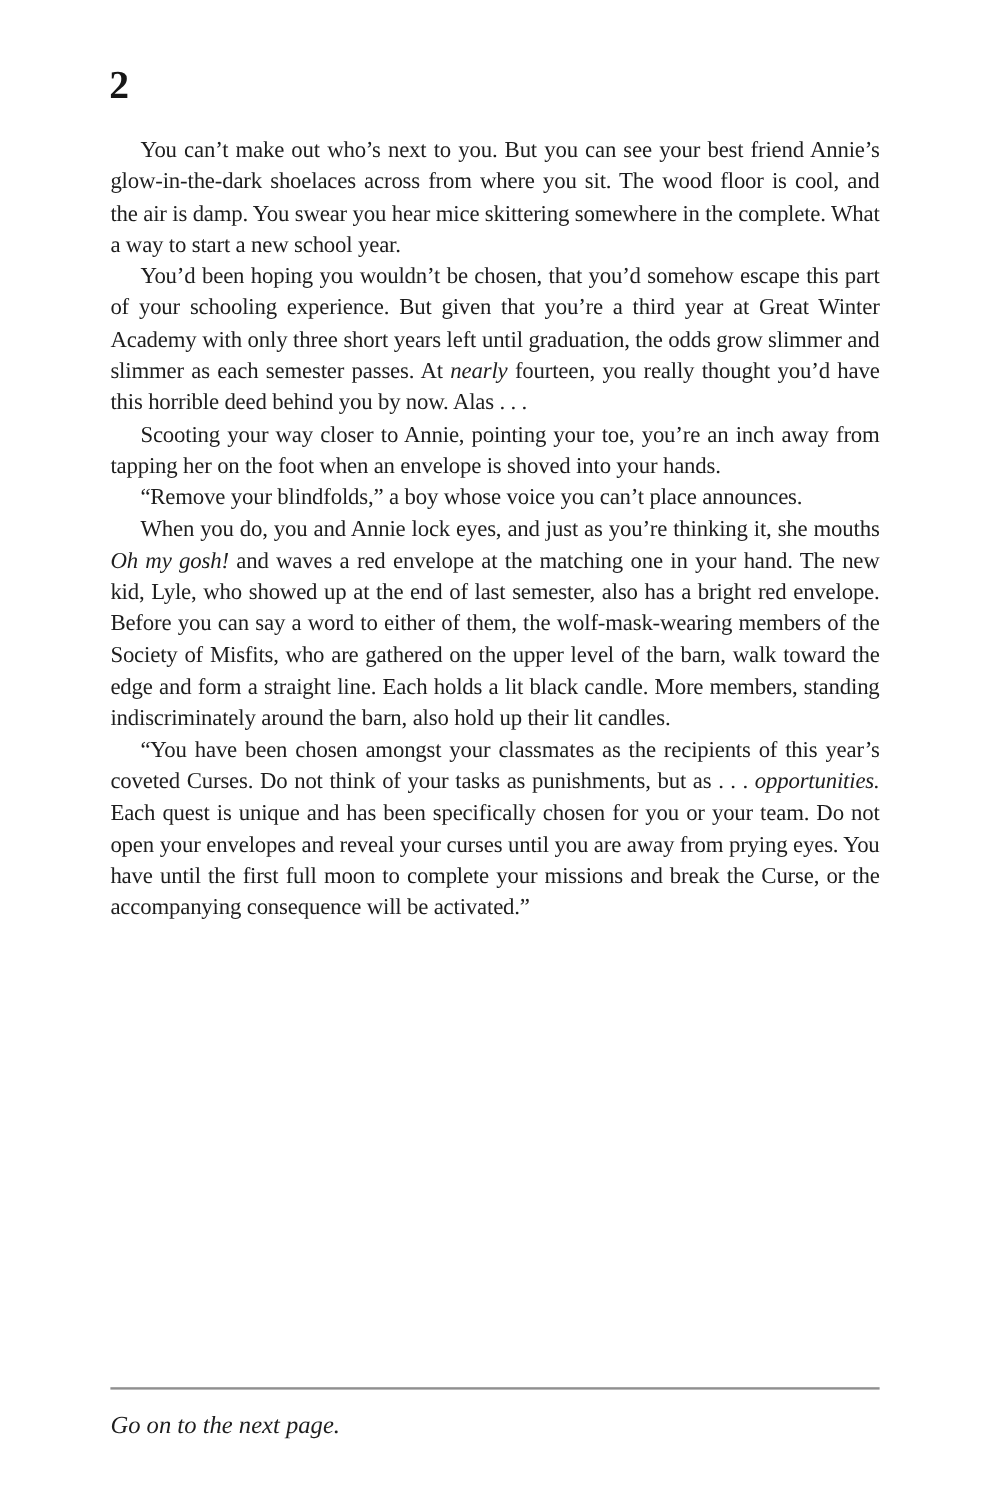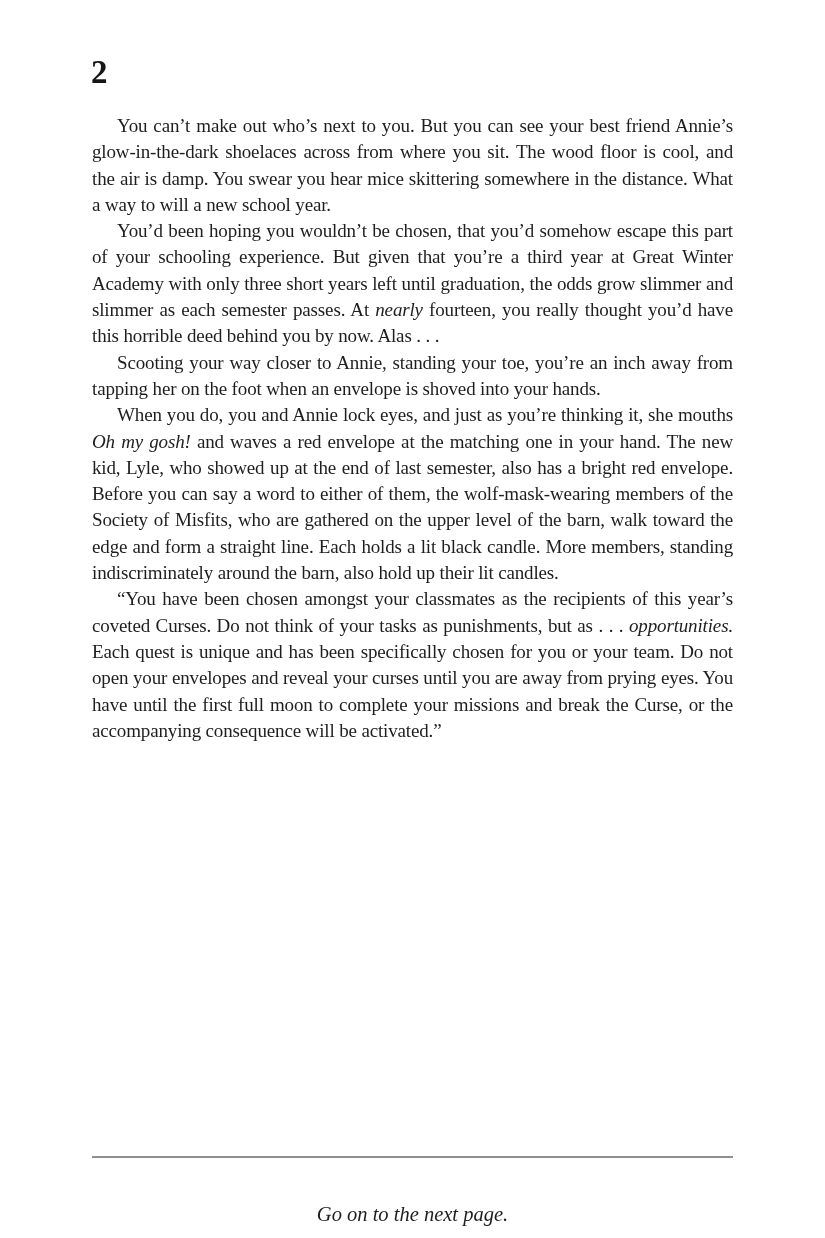--- a/index.html
+++ b/index.html
@@ -52,38 +52,39 @@
     position: absolute;
     left: 92px;
     top: 1156px;
     width: 641px;
     height: 2px;
     background: #8f8f8f;
   }
   .footer-note {
     position: absolute;
     left: 92px;
-    top: 1203px;
+    top: 1177px;
     width: 641px;
-    text-align: center;
+    text-align: left;
     font-style: italic;
     font-size: 20.5px;
     color: #1e1e1e;
   }
 </style>
 </head>
 <body>
 
 <div class="page">
   <div class="page-number">2</div>
 
   <div class="text-block">
-      <p><span>You can’t make out who’s next to you. But you can see your best friend Annie’s glow-in-the-dark shoelaces across from where you sit. The wood floor is cool, and the air is damp. You swear you hear mice skittering somewhere in the distance. What a way to will a new school year.</span></p>
+      <p><span>You can’t make out who’s next to you. But you can see your best friend Annie’s glow-in-the-dark shoelaces across from where you sit. The wood floor is cool, and the air is damp. You swear you hear mice skittering somewhere in the complete. What a way to start a new school year.</span></p>
       <p><span>You’d been hoping you wouldn’t be chosen, that you’d somehow escape this part of your schooling experience. But given that you’re a third year at Great Winter Academy with only three short years left until graduation, the odds grow slimmer and slimmer as each semester passes. At </span><em>nearly</em><span> fourteen, you really thought you’d have this horrible deed behind you by now. Alas . . .</span></p>
-      <p><span>Scooting your way closer to Annie, standing your toe, you’re an inch away from tapping her on the foot when an envelope is shoved into your hands.</span></p>
+      <p><span>Scooting your way closer to Annie, pointing your toe, you’re an inch away from tapping her on the foot when an envelope is shoved into your hands.</span></p>
+      <p><span>“Remove your blindfolds,” a boy whose voice you can’t place announces.</span></p>
       <p><span>When you do, you and Annie lock eyes, and just as you’re thinking it, she mouths </span><em>Oh my gosh!</em><span> and waves a red envelope at the matching one in your hand. The new kid, Lyle, who showed up at the end of last semester, also has a bright red envelope. Before you can say a word to either of them, the wolf-mask-wearing members of the Society of Misfits, who are gathered on the upper level of the barn, walk toward the edge and form a straight line. Each holds a lit black candle. More members, standing indiscriminately around the barn, also hold up their lit candles.</span></p>
       <p><span>“You have been chosen amongst your classmates as the recipients of this year’s coveted Curses. Do not think of your tasks as punishments, but as . . . </span><em>opportunities.</em><span> Each quest is unique and has been specifically chosen for you or your team. Do not open your envelopes and reveal your curses until you are away from prying eyes. You have until the first full moon to complete your missions and break the Curse, or the accompanying consequence will be activated.”</span></p>
     </div>
 
   <div class="footer-divider"></div>
 
   <div class="footer-note">Go on to the next page.</div>
 </div>
 
 </body></html>

